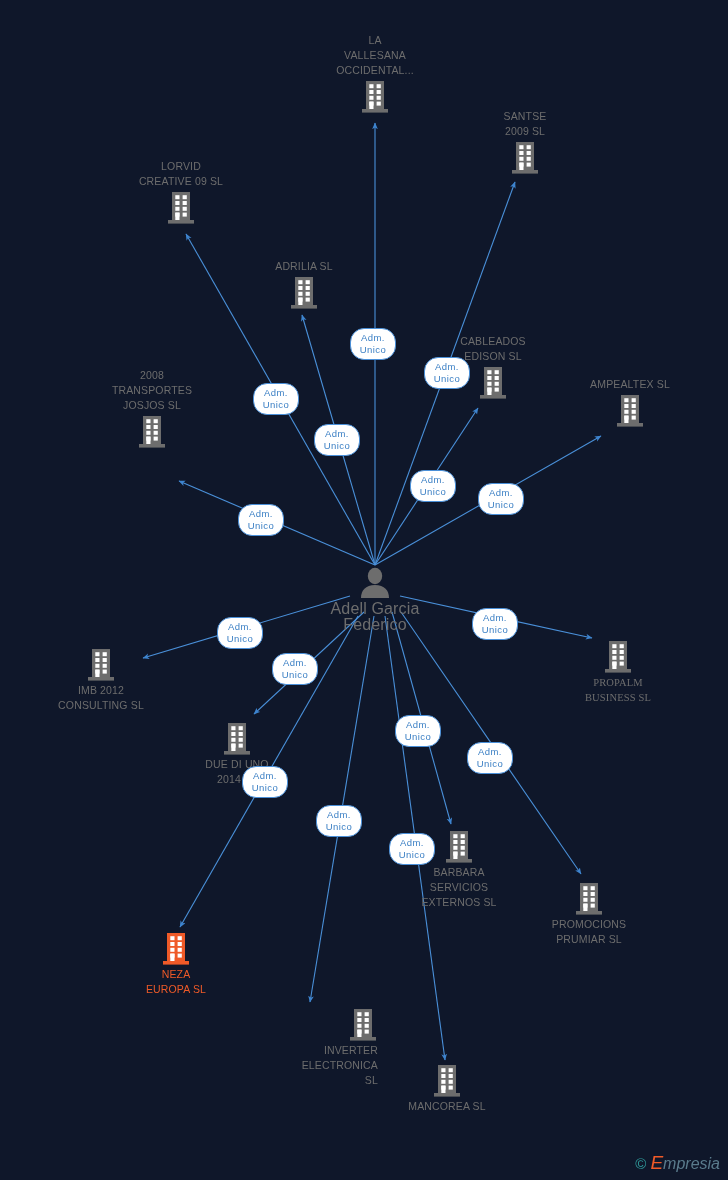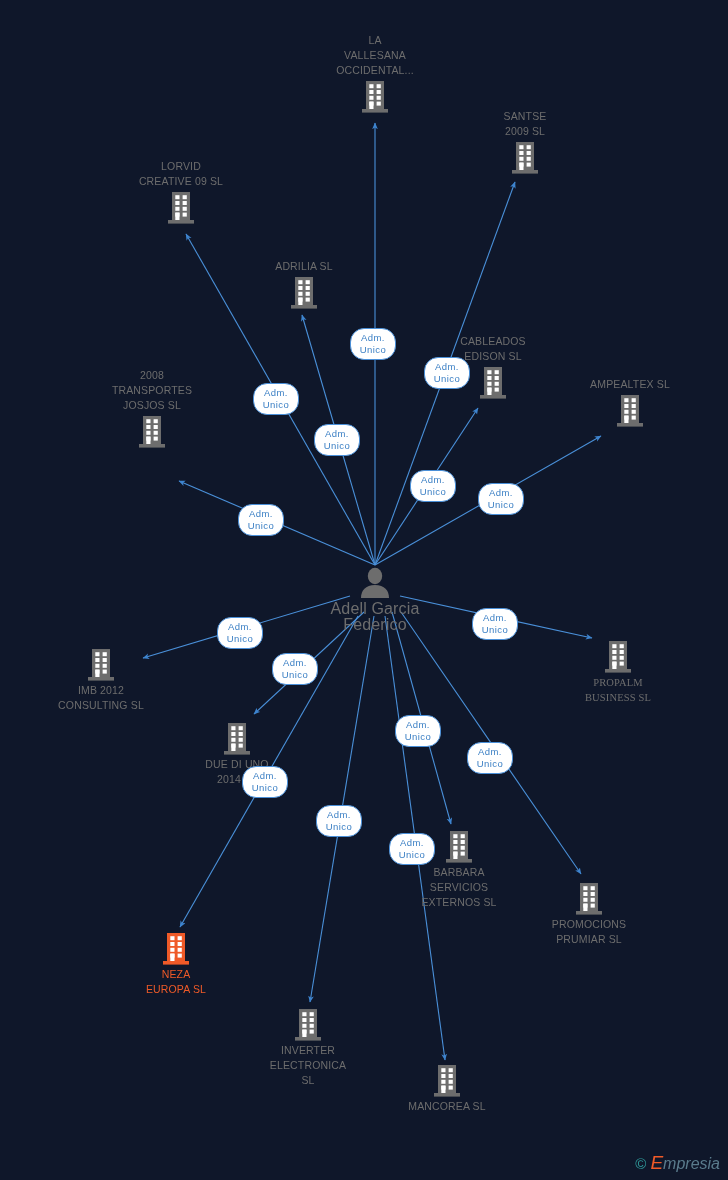--- a/index.html
+++ b/index.html
@@ -346,21 +346,21 @@
             <rect x="16.6" y="11" width="4.2" height="4.0" fill="#ffffff"></rect>
             <rect x="9.3" y="16.8" width="4.2" height="4.0" fill="#ffffff"></rect>
             <rect x="16.6" y="16.8" width="4.2" height="4.0" fill="#ffffff"></rect>
             <rect x="9.3" y="22.6" width="4.2" height="4.0" fill="#ffffff"></rect>
             <rect x="16.6" y="22.6" width="4.2" height="4.0" fill="#ffffff"></rect>
             <rect x="9.3" y="22.6" width="4.2" height="7.4" fill="#ffffff"></rect>
           </svg></span>
         <span class="node-label" style="color: rgb(239, 90, 40);">NEZA
 EUROPA SL</span>
       </div>
-      <div class="node" style="left: 308px; top: 1007px;">
+      <div class="node" style="left: 308px; top: 1007px; text-align: right;">
         <span class="node-icon"><svg width="30" height="35" viewBox="0 0 30 35">
             <path d="M6 2 H24 V30 H6 Z" fill="#6d6d6d"></path>
             <rect x="2" y="30" width="26" height="3.6" fill="#6d6d6d"></rect>
             <rect x="9.3" y="5.2" width="4.2" height="4.0" fill="#ffffff"></rect>
             <rect x="16.6" y="5.2" width="4.2" height="4.0" fill="#ffffff"></rect>
             <rect x="9.3" y="11" width="4.2" height="4.0" fill="#ffffff"></rect>
             <rect x="16.6" y="11" width="4.2" height="4.0" fill="#ffffff"></rect>
             <rect x="9.3" y="16.8" width="4.2" height="4.0" fill="#ffffff"></rect>
             <rect x="16.6" y="16.8" width="4.2" height="4.0" fill="#ffffff"></rect>
             <rect x="9.3" y="22.6" width="4.2" height="4.0" fill="#ffffff"></rect>

